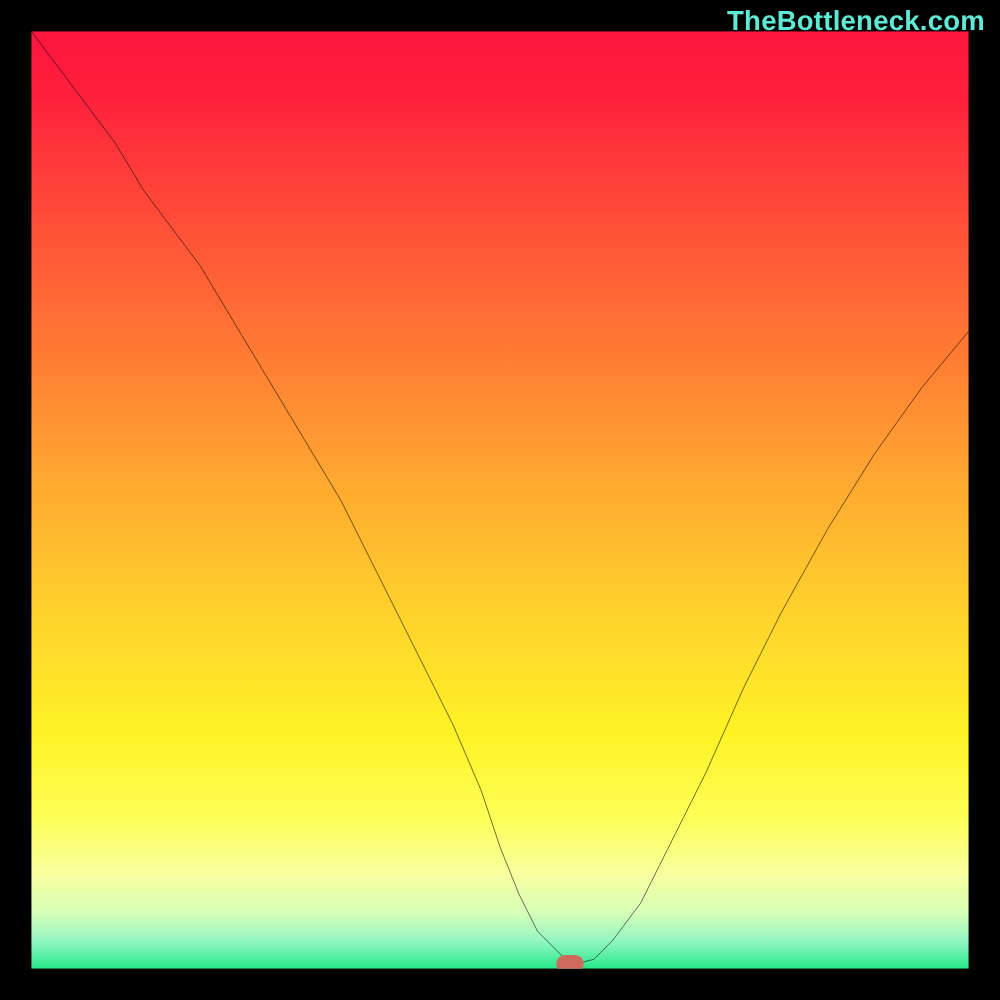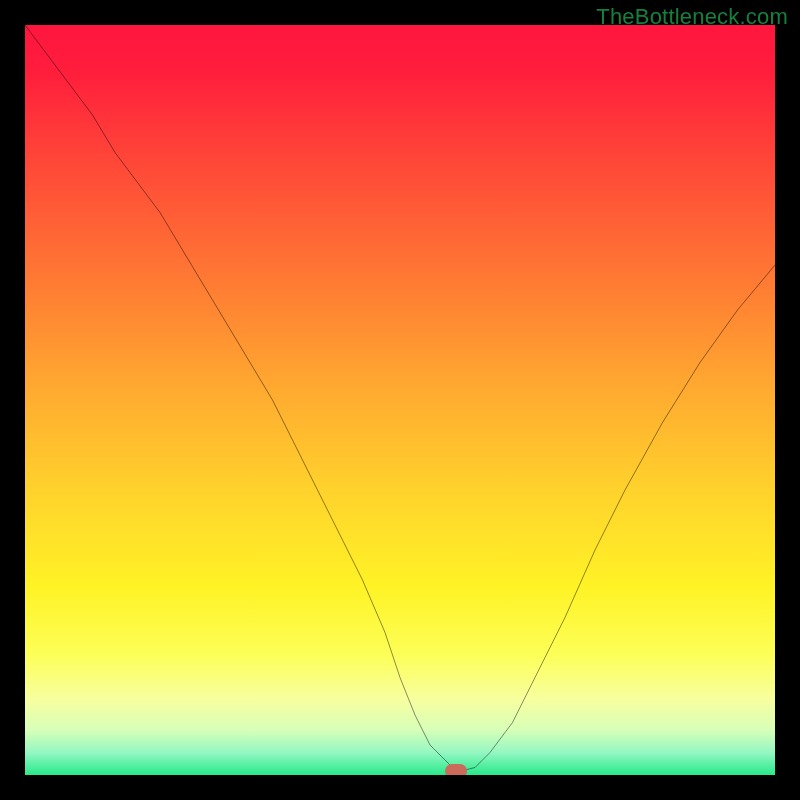--- a/index.html
+++ b/index.html
@@ -14,23 +14,23 @@
   .frame {
     position: relative;
     width: 800px;
     height: 800px;
     background: #000;
   }
   .watermark {
     position: absolute;
     top: 4px;
     right: 12px;
-    color: #15803d;
+    color: #5eead4;
     font-size: 22px;
-    font-weight: 400;
+    font-weight: 700;
     letter-spacing: 0.2px;
     z-index: 10;
   }
   .plot-area {
     position: absolute;
     left: 25px;
     top: 25px;
     width: 750px;
     height: 750px;
     overflow: hidden;

